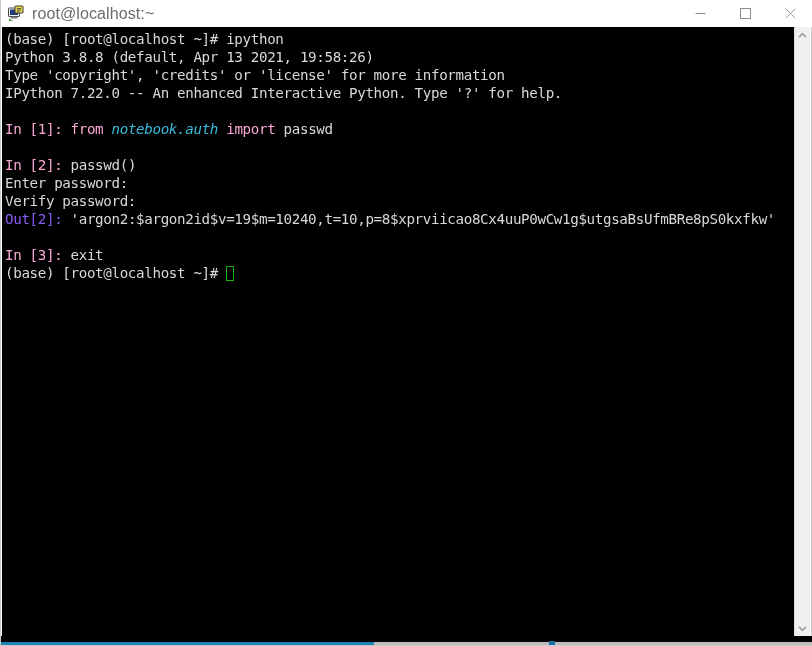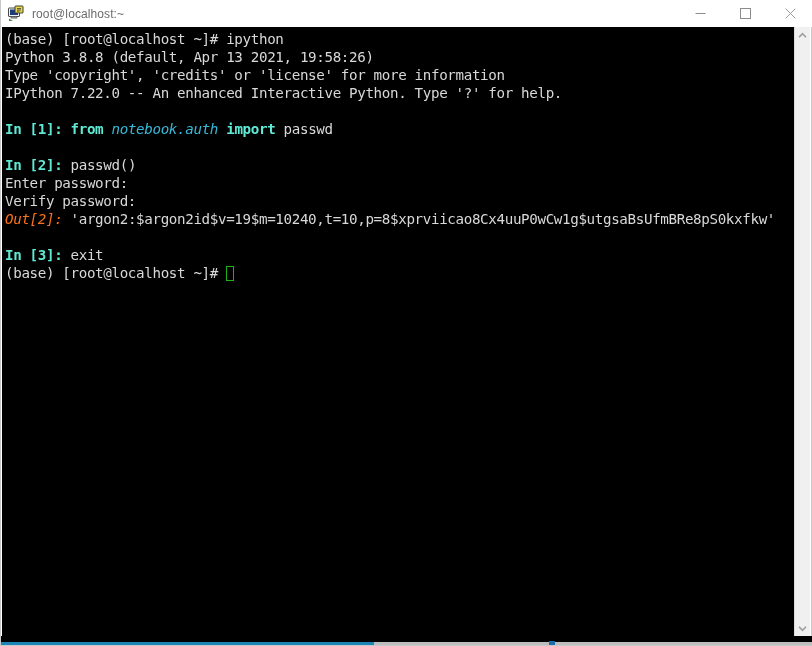--- a/index.html
+++ b/index.html
@@ -41,21 +41,21 @@
     width: 18px;
     height: 18px;
     margin-left: 6px;
     margin-right: 7px;
     position: relative;
     flex: none;
   }
   #app-icon svg { display: block; }
   #title-text {
     font-family: "Liberation Sans", sans-serif;
-    font-size: 12px;
+    font-size: 16px;
     color: #6b6b6b;
     letter-spacing: 0.1px;
     white-space: nowrap;
   }
   #winbuttons {
     margin-left: auto;
     display: flex;
     height: 27px;
   }
   .winbtn {
@@ -84,23 +84,23 @@
     top: 3px;
     font-family: "DejaVu Sans Mono", "Liberation Mono", monospace;
     font-size: 14.2px;
     line-height: 18px;
     letter-spacing: -0.35px;
     white-space: pre;
     color: #d4d4d4;
   }
   .ln { height: 18px; white-space: pre; }
   .c-white  { color: #d8d8d8; }
-  .c-green  { color: #5eead4; font-weight: bold; }
+  .c-green  { color: #f9a8d4; }
   .c-cyan   { color: #38b8d8; font-style: italic; }
-  .c-red    { color: #f97316; font-style: italic; }
+  .c-red    { color: #8b5cf6; }
   .cursor {
     display: inline-block;
     width: 8px;
     height: 15px;
     border: 1.6px solid #19b219;
     box-sizing: border-box;
     vertical-align: -3px;
   }
 
   

